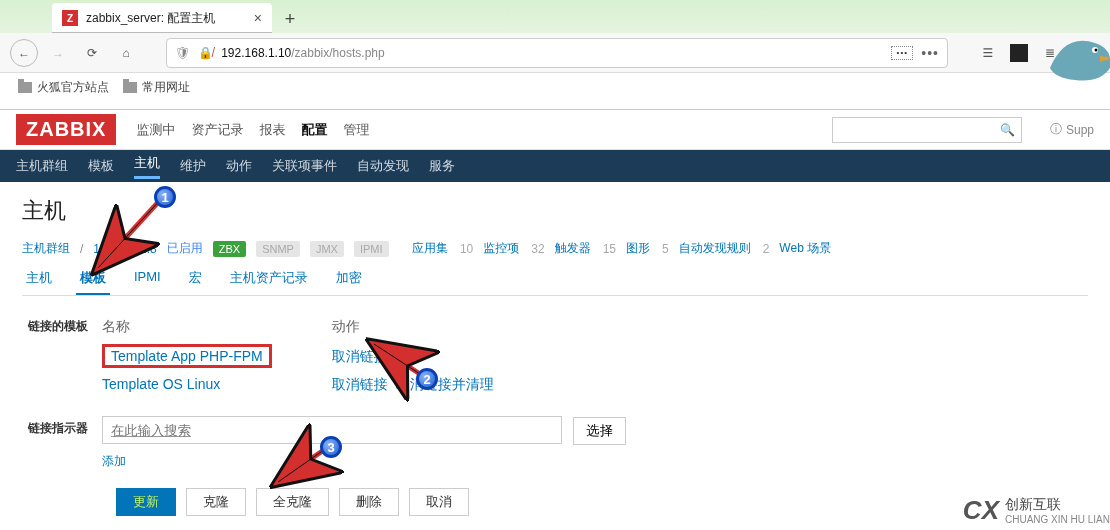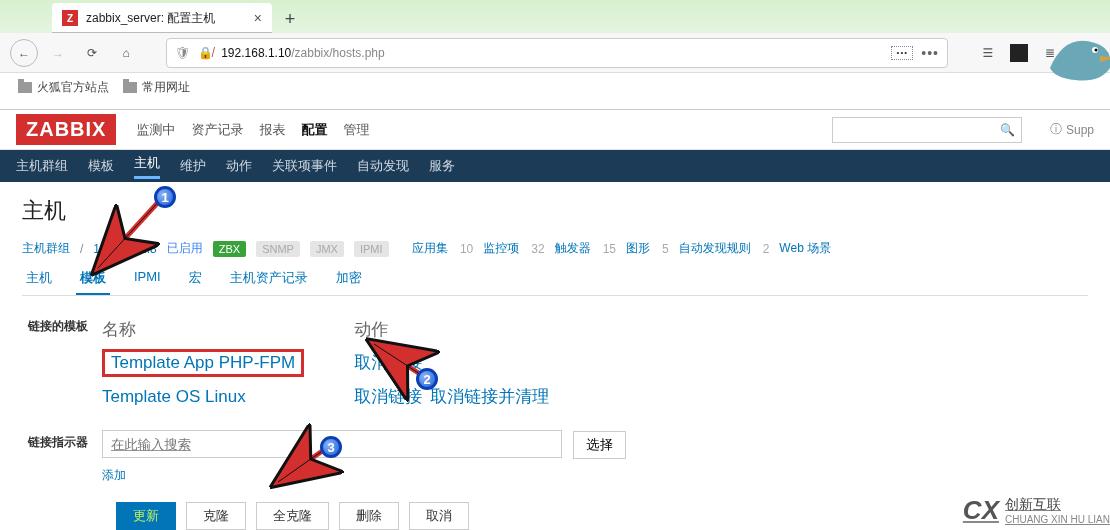--- a/index.html
+++ b/index.html
@@ -57,38 +57,38 @@
 
   .zbx-tabs { display:flex; gap:20px; border-bottom:1px solid #ddd; margin-top:6px; }
   .zbx-tab { padding:6px 4px; color:#0275b8; cursor:pointer; font-size:13px; }
   .zbx-tab.active { color:#0275b8; border-bottom:2px solid #0275b8; font-weight:bold; }
 
   .zbx-form { margin-top:18px; }
   .zbx-row { display:flex; align-items:flex-start; margin-bottom:18px; }
   .zbx-label { width:80px; text-align:right; padding-right:14px; color:#333; padding-top:4px;font-weight:bold; }
   .zbx-tbl { display:table; min-width:460px; }
   .zbx-trow { display:table-row; }
-  .zbx-tcell { display:table-cell; padding:4px 50px 4px 0; color:#0275b8; font-size:17px; }
+  .zbx-tcell { display:table-cell; padding:4px 50px 4px 0; color:#0275b8; font-size:14px; }
   .zbx-tcell.header { color:#666; }
   .zbx-tcell a { color:#0275b8; text-decoration:none; margin-right:8px; }
   .tpl-box { border:3px solid #d32f2f; padding:1px 6px; display:inline-block; }
 
   .zbx-input { width:460px; height:28px; border:1px solid #ccc; padding:0 8px; color:#999;text-decoration:underline; }
   .zbx-selbtn { margin-left:8px; height:28px; padding:0 12px; border:1px solid #ccc; background:#fff; }
   .zbx-link { color:#0275b8; text-decoration:none; display:inline-block; margin-top:8px; }
 
   .zbx-actions { display:flex; gap:10px; margin-left:94px; }
   .btn { height:28px; padding:0 16px; border:1px solid #ccc; background:#fff; color:#333; cursor:pointer; font-size:13px; }
   .btn.primary { background:#0275b8; color:#bef264; border-color:#0275b8; }
 
   
   .bubble { position:absolute; width:22px; height:22px; border:3px solid #0b3fb5; border-radius:50%; background:radial-gradient(circle at 35% 35%, #8bb4f5, #1d5fd6); color:#fff; font-weight:bold; display:flex; align-items:center; justify-content:center; font-size:13px; z-index:20; }
   svg.overlay { position:absolute; top:0; left:0; pointer-events:none; z-index:15; }
 
-  .watermark { position:absolute; right:0; bottom:4px; display:flex; align-items:center; gap:6px; color:#888; font-size:10px;text-decoration:underline; }
+  .watermark { position:absolute; right:0; bottom:4px; display:flex; align-items:center; gap:6px; color:#888; font-size:10px; }
   .watermark .cx { font-size:26px; font-weight:bold; color:#555; font-style:italic; }
 </style>
 </head>
 <body>
 
 <div class="fx-top">
   <div class="fx-tabbar">
     <div class="fx-tab">
       <div class="fx-favicon">Z</div>
       <div class="fx-tab-title">zabbix_server: 配置主机</div>

